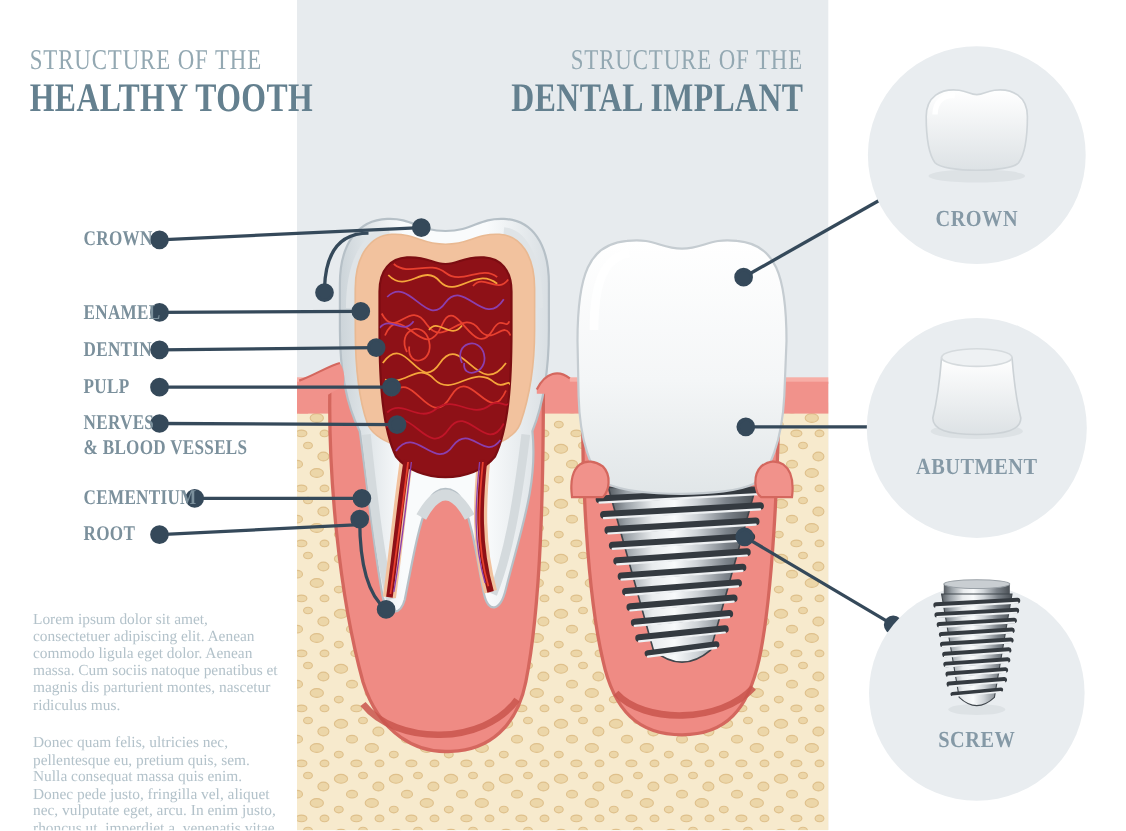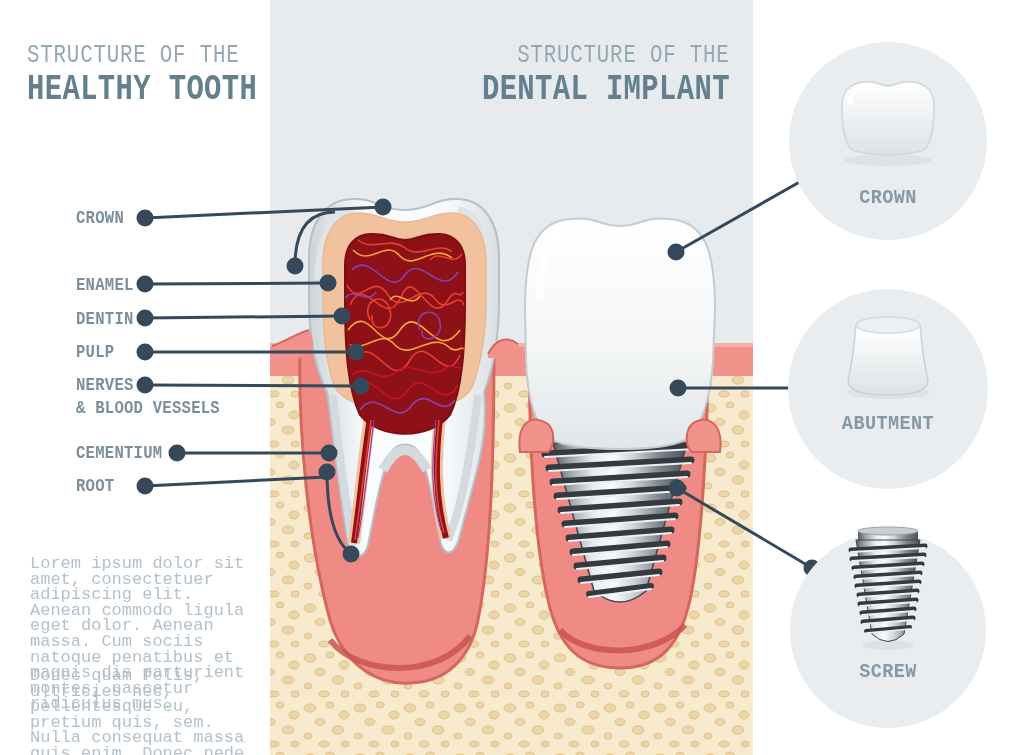--- a/index.html
+++ b/index.html
@@ -1,29 +1,29 @@
 <!DOCTYPE html>
 <html><head>
 <meta charset="utf-8">
 <style>
   html,body{margin:0;padding:0;background:#fff;}
   .canvas{position:relative;width:1024px;height:755px;background:#ffffff;overflow:hidden;
-          font-family:Liberation Mono, monospace;}
+          font-family:Liberation Serif, serif;}
   .abs{position:absolute;}
   .title-light{font-size:26px;font-weight:400;color:#93a8b2;letter-spacing:1px;
                transform:scaleX(.80);transform-origin:0 0;white-space:nowrap;}
   .title-bold{font-size:37px;font-weight:700;color:#64808f;letter-spacing:.5px;
               transform:scaleX(.78);transform-origin:0 0;white-space:nowrap;}
   .align-right{text-align:right;transform-origin:100% 0;}
   .part-label{font-size:19px;font-weight:700;color:#7b909c;letter-spacing:.3px;
               transform:scaleX(.82);transform-origin:0 0;white-space:nowrap;line-height:20px;}
   .circle-label{font-size:21px;font-weight:700;color:#8599a6;letter-spacing:.5px;
                 width:180px;text-align:center;transform:scaleX(.88);transform-origin:50% 0;
                 white-space:nowrap;line-height:24px;}
-  .body-text{font-size:17px;line-height:15.6px;color:#b3c2ca;width:226px;}
+  .body-text{font-size:14px;line-height:15.6px;color:#b3c2ca;width:226px;}
   svg{display:block;}
 </style>
 </head>
 <body>
 
 <div class="canvas">
 
   <svg class="abs" style="left:0;top:0" width="1024" height="755" viewBox="0 0 1024 755">
     <defs>
       <pattern id="bonePat" width="50" height="50" patternUnits="userSpaceOnUse">

